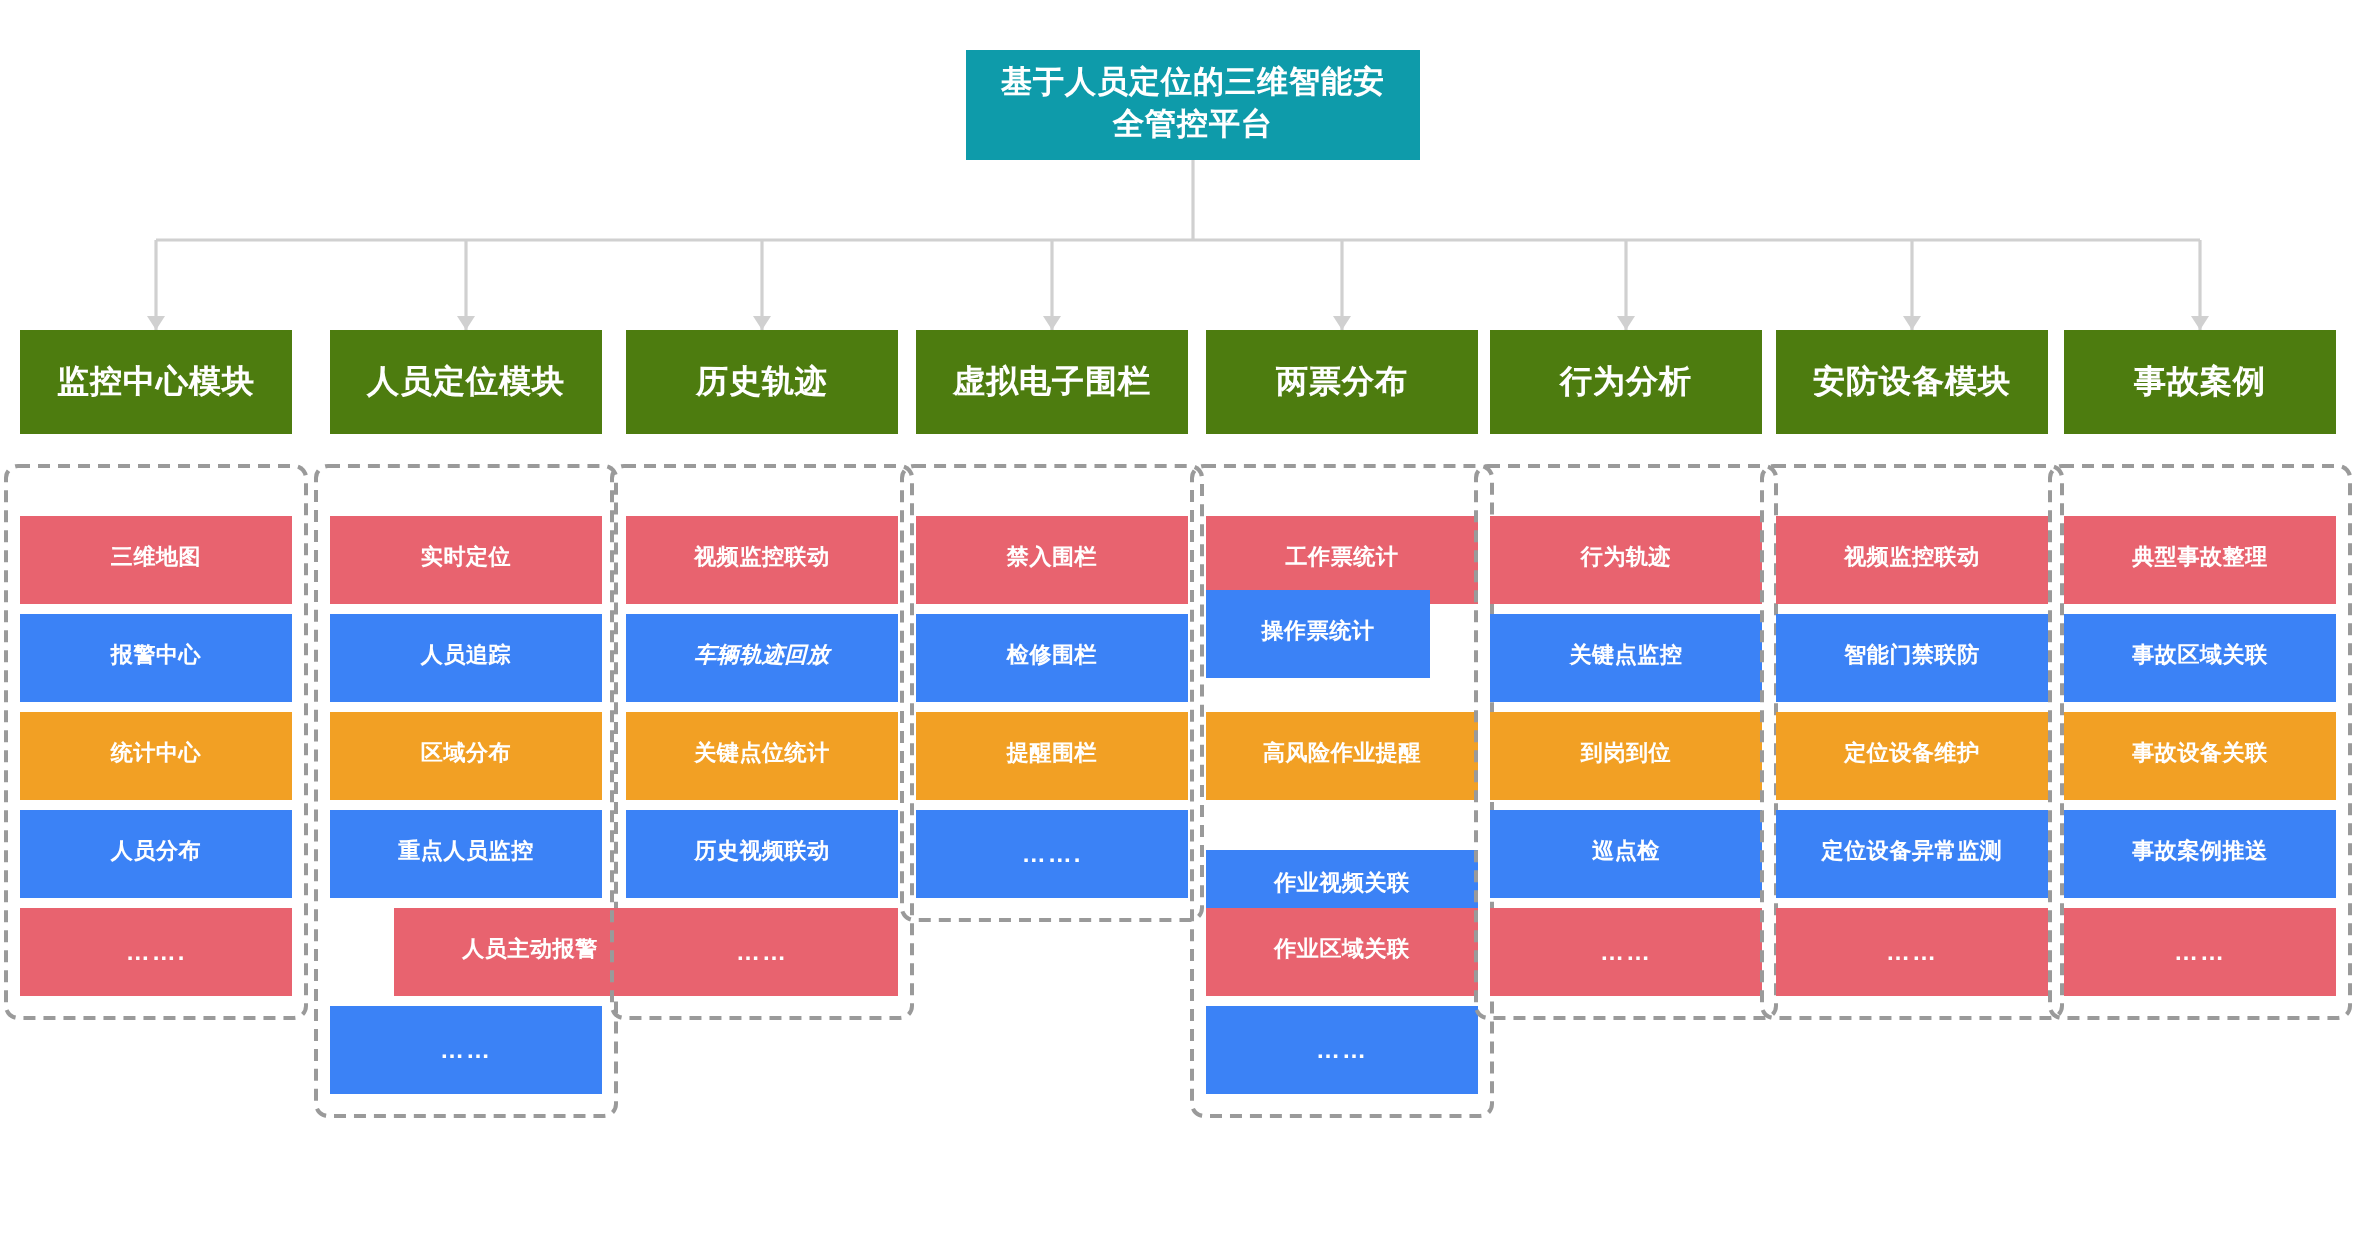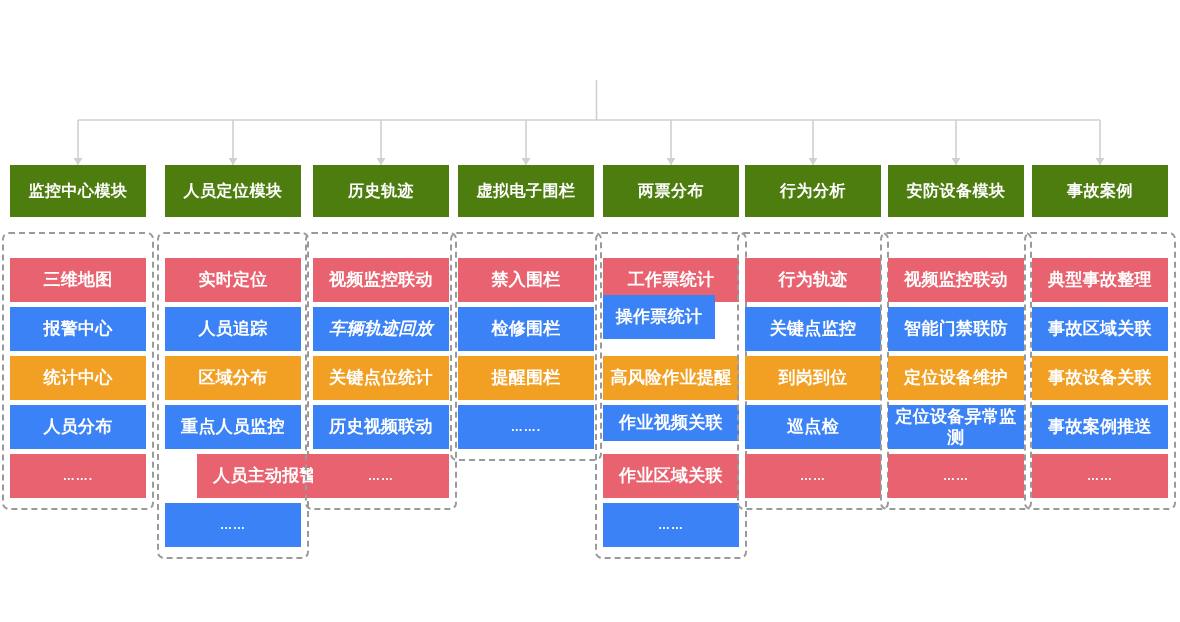--- a/index.html
+++ b/index.html
@@ -74,21 +74,21 @@
     border: 2px dashed #9a9a9a;
     border-radius: 7px;
     box-sizing: border-box;
     background: transparent;
   }
 
   
   .item {
     position: absolute;
     color: #ffffff;
-    font-size: 17px;
+    font-size: 11px;
     font-weight: bold;
     display: flex;
     align-items: center;
     justify-content: center;
     text-align: center;
     line-height: 1.25;
     box-sizing: border-box;
     padding: 0 5px;
     letter-spacing: 0.3px;
   }
@@ -120,20 +120,23 @@
         <path d="M228.5 158 L237.5 158 L233 165 Z"></path>
         <path d="M376.5 158 L385.5 158 L381 165 Z"></path>
         <path d="M521.5 158 L530.5 158 L526 165 Z"></path>
         <path d="M666.5 158 L675.5 158 L671 165 Z"></path>
         <path d="M808.5 158 L817.5 158 L813 165 Z"></path>
         <path d="M951.5 158 L960.5 158 L956 165 Z"></path>
         <path d="M1095.5 158 L1104.5 158 L1100 165 Z"></path>
       </g>
   </svg>
 
+  <div class="root-title">
+    <span>基于人员定位的三维智能安全管控平台</span>
+  </div>
 
   <div id="columns-layer">
       <div class="module-header" style="left: 10px; width: 136px;">
         <span>监控中心模块</span>
       </div>
       <div class="group-box" style="left: 2px; top: 232px; width: 152px; height: 278px;"></div>
       <div class="item red" style="left: 10px; width: 136px; top: 258px; height: 44px;">
         <span>三维地图</span>
       </div>
       <div class="item teal" style="left: 10px; width: 136px; top: 307px; height: 44px;">
@@ -211,21 +214,21 @@
       <div class="group-box" style="left: 595px; top: 232px; width: 152px; height: 327px;"></div>
       <div class="item red" style="left: 603px; width: 136px; top: 258px; height: 44px;">
         <span>工作票统计</span>
       </div>
       <div class="item teal" style="left: 603px; width: 112px; top: 295px; height: 44px;">
         <span>操作票统计</span>
       </div>
       <div class="item orange" style="left: 603px; width: 136px; top: 356px; height: 44px;">
         <span>高风险作业提醒</span>
       </div>
-      <div class="item teal" style="left: 603px; width: 136px; top: 405px; height: 36px;">
+      <div class="item teal" style="left: 603px; width: 136px; top: 425px; height: 36px;">
         <span>作业视频关联</span>
       </div>
       <div class="item red" style="left: 603px; width: 136px; top: 454px; height: 44px;">
         <span>作业区域关联</span>
       </div>
       <div class="item teal ellipsis" style="left: 603px; width: 136px; top: 503px; height: 44px;">
         <span>……</span>
       </div>
       <div class="module-header" style="left: 745px; width: 136px;">
         <span>行为分析</span>

